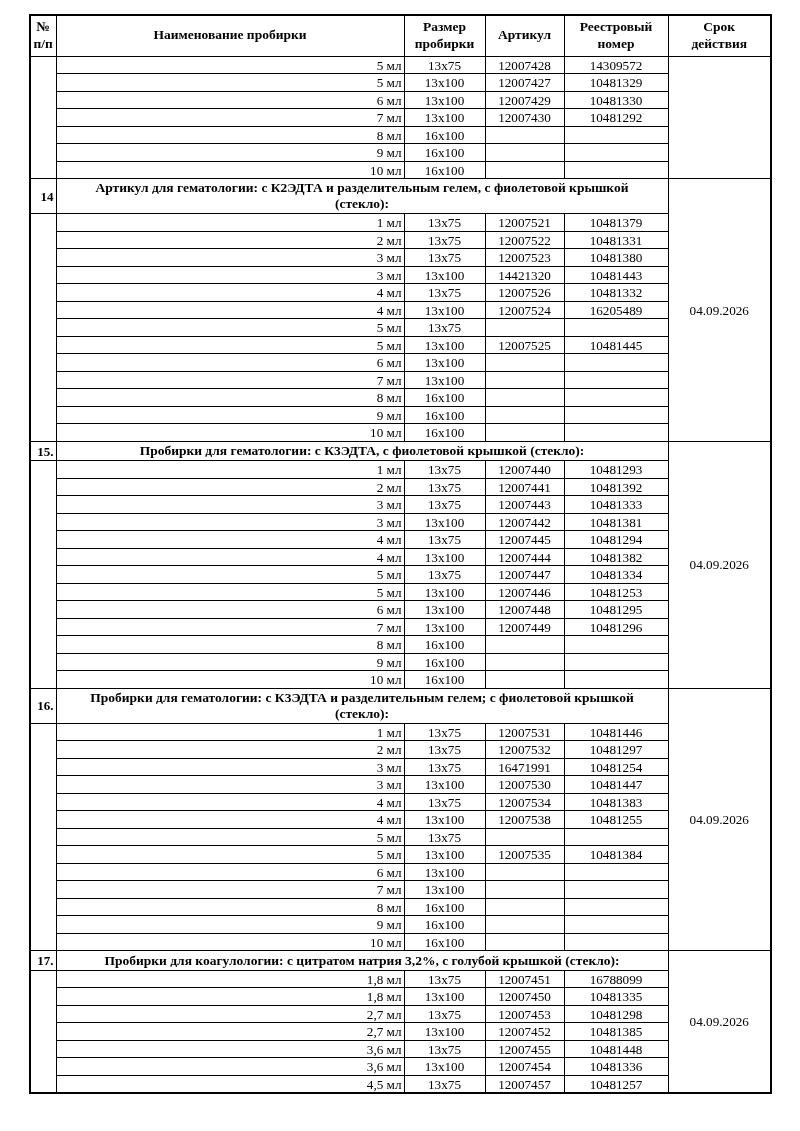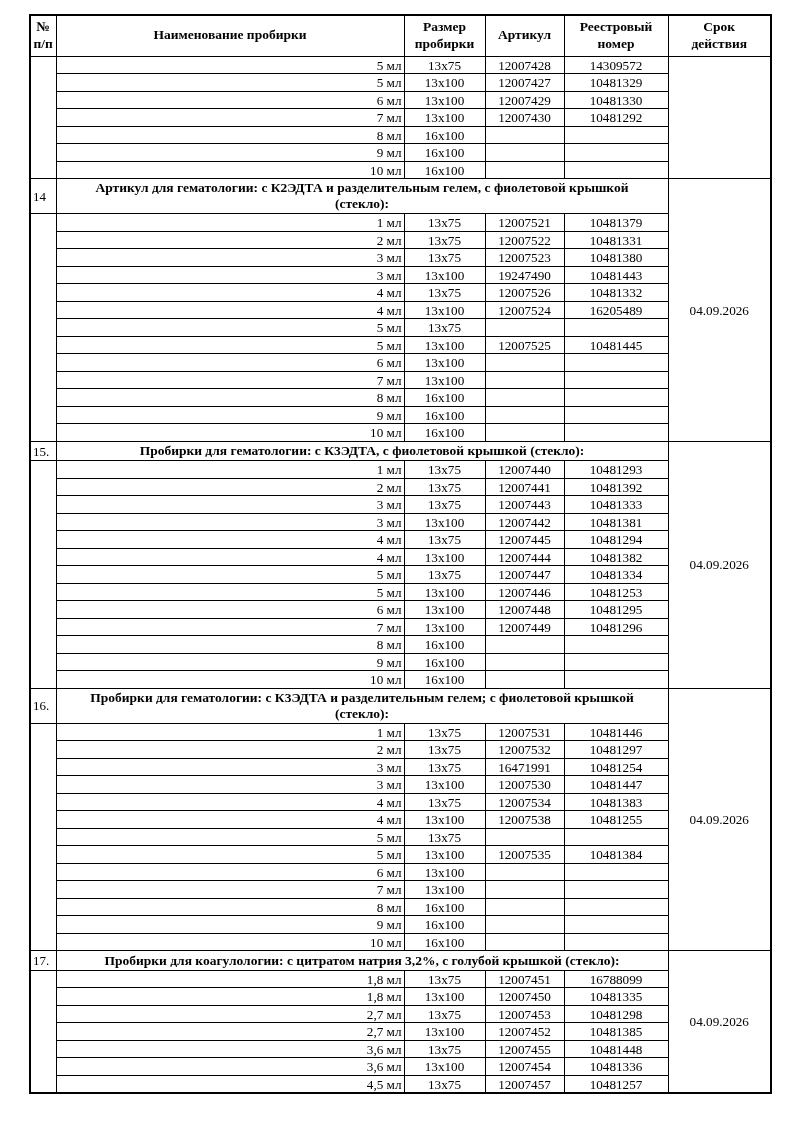--- a/index.html
+++ b/index.html
@@ -13,21 +13,21 @@
     border-collapse:collapse;table-layout:fixed;
     border:2px solid #000000;
   }
   table.doc th,table.doc td{border:1px solid #000000;overflow:hidden;}
   thead th{
     font-weight:bold;font-size:13.5px;line-height:1.25;
     text-align:center;vertical-align:middle;
     white-space:pre-line;padding:3px 1px;
   }
   td{font-size:13.2px;height:16.5px;line-height:15px;vertical-align:middle;padding:0 2px;}
-  .c-num{text-align:left;}
+  .c-num{text-align:right;font-weight:bold;}
   .sec-num{font-size:13px;}
   .c-name{text-align:right;padding-left:4px;}
   .c-size,.c-art,.c-reg,.c-term{text-align:center;}
   .sec-title{
     text-align:center;font-weight:bold;font-size:13.5px;
     line-height:16px;padding:1px 20px;
   }
   .c-term{font-size:13.2px;text-align:center;}
 </style>
 </head>
@@ -122,21 +122,21 @@
         </tr>
         <tr class="row">
           <td class="c-name">3 мл</td>
           <td class="c-size">13x75</td>
           <td class="c-art">12007523</td>
           <td class="c-reg">10481380</td>
         </tr>
         <tr class="row">
           <td class="c-name">3 мл</td>
           <td class="c-size">13x100</td>
-          <td class="c-art">19247490</td>
+          <td class="c-art">14421320</td>
           <td class="c-reg">10481443</td>
         </tr>
         <tr class="row">
           <td class="c-name">4 мл</td>
           <td class="c-size">13x75</td>
           <td class="c-art">12007526</td>
           <td class="c-reg">10481332</td>
         </tr>
         <tr class="row">
           <td class="c-name">4 мл</td>

